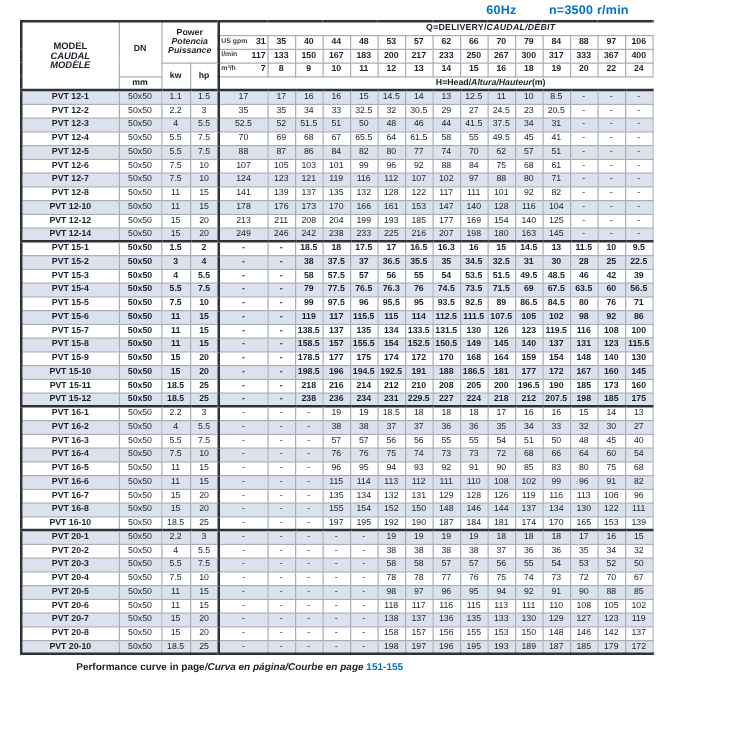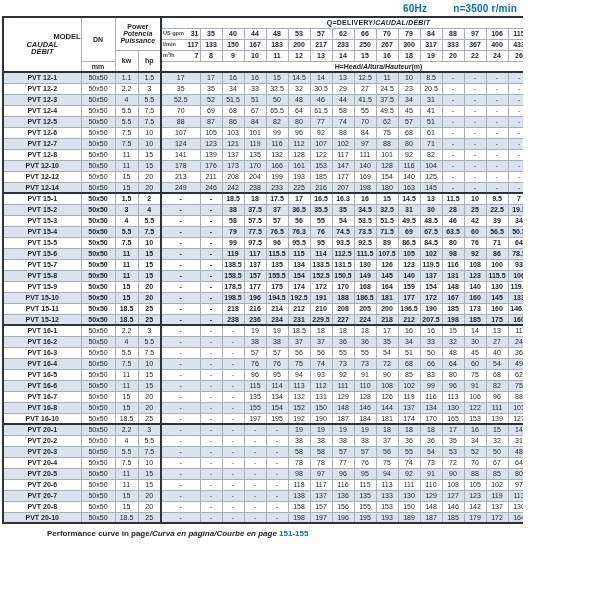--- a/index.html
+++ b/index.html
@@ -1,29 +1,29 @@
 <!DOCTYPE html>
 <html><head>
 <meta charset="utf-8">
 <style>
   * { box-sizing: border-box; margin: 0; padding: 0; }
   html,body { background:#fff; }
   body { font-family: "Liberation Sans", sans-serif; color:#1c1f26; }
-  .page { position:relative; width:523px; height:604px; background:#fff; overflow:hidden; padding:2px 2px; }
+  .page { position:relative; width:523px; height:604px; background:#fff; overflow:hidden; padding:2px 16px; }
   .topline { text-align:right; font-size:10px; font-weight:bold; color:#0070c0; padding:1px 4px 2px 0; letter-spacing:0.2px; }
   .topline .gap { display:inline-block; width:26px; }
   table { border-collapse:collapse; table-layout:fixed; width:595px; border:2px solid #2e3238; }
   col.c-model{width:78px;} col.c-dn{width:34px;} col.c-kw{width:23px;} col.c-hp{width:23px;}
   col.c-unit{width:17px;} col.c-val{width:22px;}
   th, td { border:1px solid #a9aeb8; font-size:7px; text-align:center; vertical-align:middle; padding:1px 0; height:11px; line-height:1.05; overflow:hidden; white-space:nowrap; }
   thead th { font-weight:bold; }
   thead { border-bottom:2px solid #2e3238; }
   .th-model { font-size:7.5px; }
   .th-model .intl { font-style:italic; display:block; }
-  .th-model .en { display:block;text-align:right; }
+  .th-model .en { display:block; }
   .th-power { font-size:7px; border-right:2px solid #2e3238; }
   .th-power .intl { font-style:italic; display:block; }
   .q-title { font-size:7px; letter-spacing:0.2px; }
   .q-title .intl, .h-title .intl { font-style:italic; }
   .h-title { font-size:7px; }
   .unit-first { text-align:right; padding-right:1px; }
   .unit-first .unit { float:left; font-size:5.5px; font-weight:bold; color:#3a3f46; text-align:left; line-height:1; padding-left:1px; padding-top:1px; }
   .unit-first .uval { font-size:7px; font-weight:bold; }
   .kw-col { border-right:2px solid #2e3238; }
   td.model { font-weight:bold; text-align:center; font-size:7px; }
@@ -52,21 +52,21 @@
         <col class="c-kw">
         <col class="c-hp">
         <col class="c-unit">
         <col span="19" class="c-val">
     </colgroup>
     <thead>
       <tr>
         <th class="th-model" rowspan="5">
           <span class="en">MODEL</span>
           <span class="intl">CAUDAL</span>
-          <span class="intl">DÉBIT</span>
+          <span class="intl">MODÈLE</span>
         </th>
         <th rowspan="4">DN</th>
         <th class="th-power" colspan="2" rowspan="3">
           <span class="en">Power</span>
           <span class="intl">Potencia</span>
           <span class="intl">Puissance</span>
         </th>
         <th class="q-title" colspan="20">
           <span>Q=DELIVERY/</span><span class="intl">CAUDAL/DÉBIT</span>
         </th>

